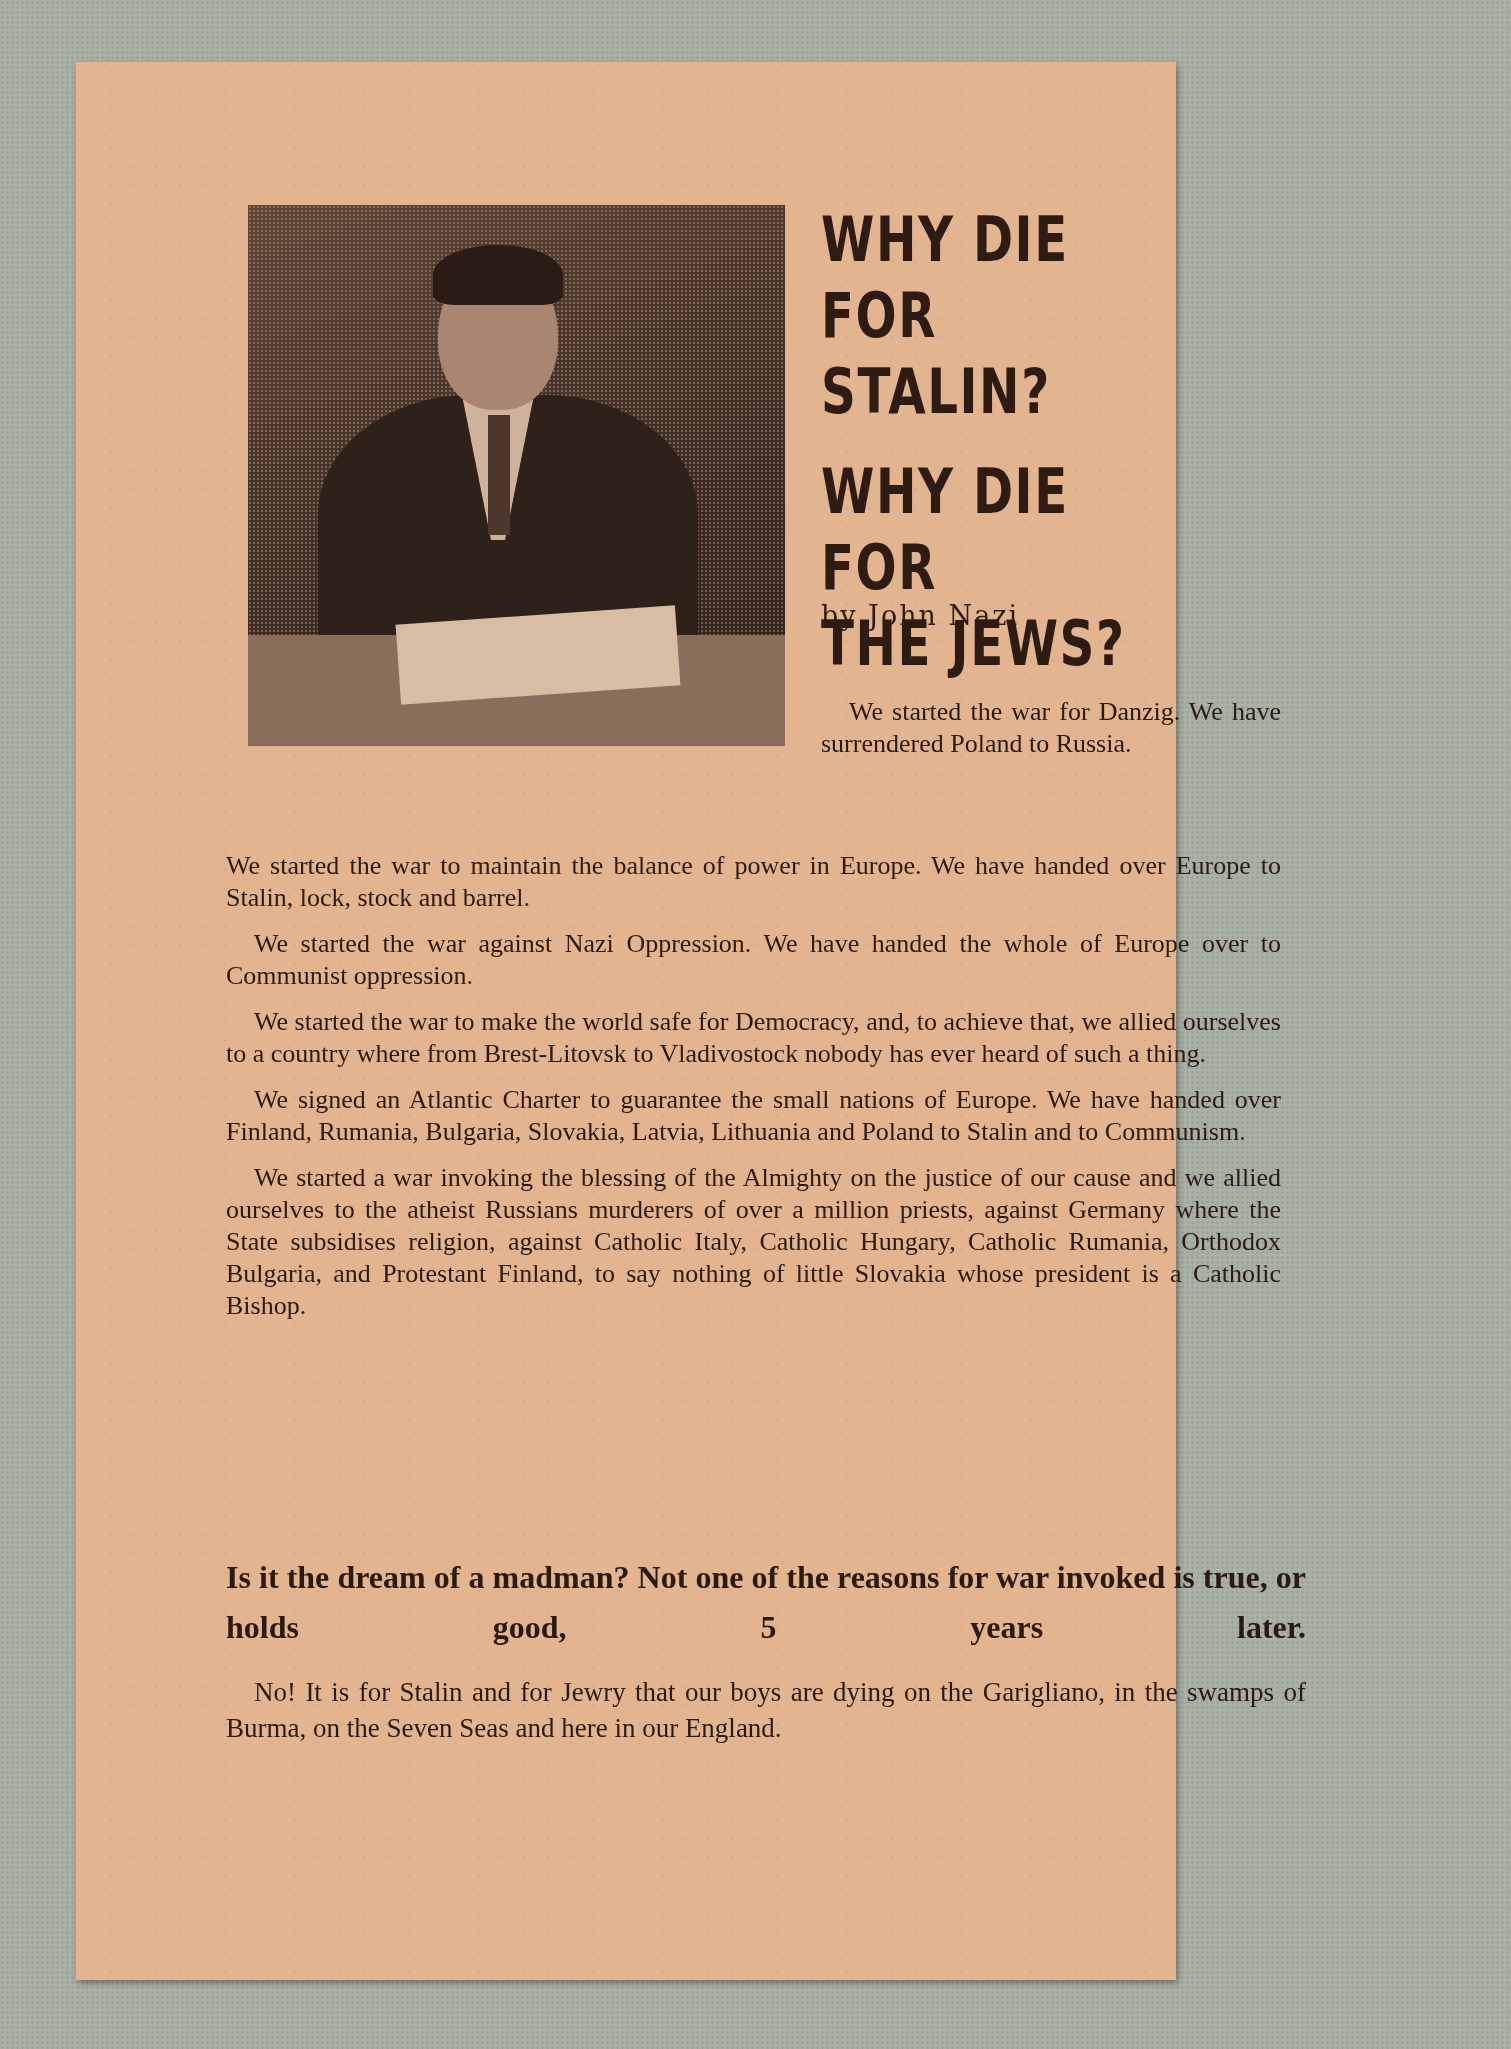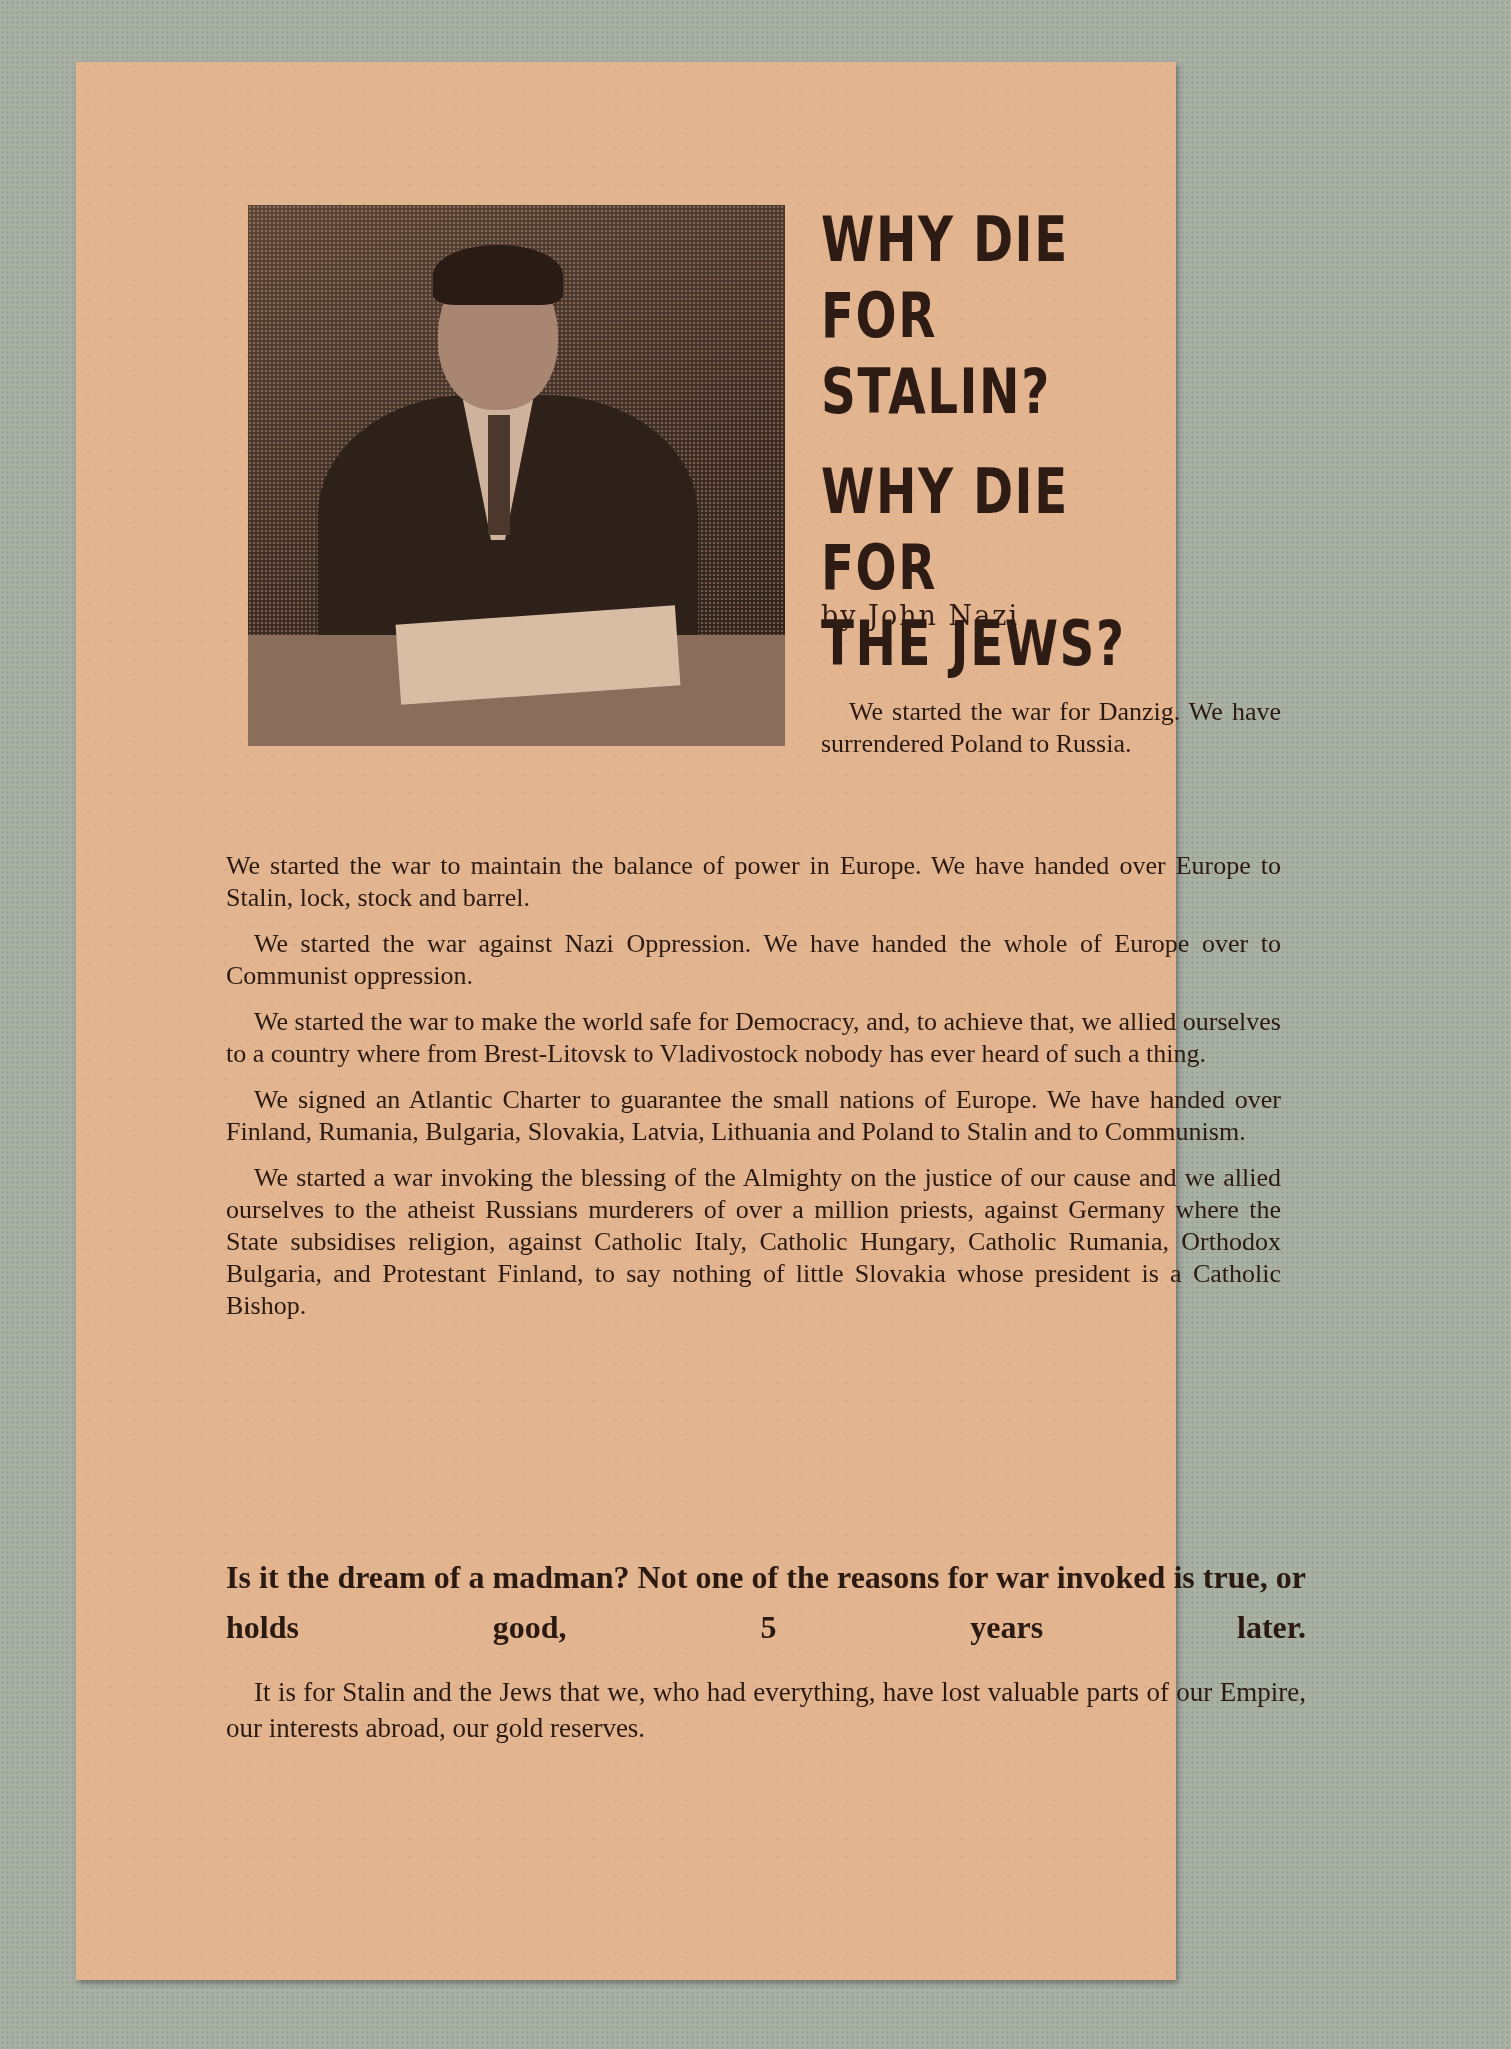--- a/index.html
+++ b/index.html
@@ -101,16 +101,16 @@
     <p class="para" style="text-indent:0;padding-left:0;margin-top:0;font-family:Liberation Serif, serif;">We started the war to maintain the balance of power in Europe. We have handed over Europe to Stalin, lock, stock and barrel.</p>
     <p class="para">We started the war against Nazi Oppression. We have handed the whole of Europe over to Communist oppression.</p>
     <p class="para">We started the war to make the world safe for Democracy, and, to achieve that, we allied ourselves to a country where from Brest-Litovsk to Vladivostock nobody has ever heard of such a thing.</p>
     <p class="para">We signed an Atlantic Charter to guarantee the small nations of Europe. We have handed over Finland, Rumania, Bulgaria, Slovakia, Latvia, Lithuania and Poland to Stalin and to Communism.</p>
     <p class="para">We started a war invoking the blessing of the Almighty on the justice of our cause and we allied ourselves to the atheist Russians murderers of over a million priests, against Germany where the State subsidises religion, against Catholic Italy, Catholic Hungary, Catholic Rumania, Orthodox Bulgaria, and Protestant Finland, to say nothing of little Slovakia whose president is a Catholic Bishop.</p>
   </div>
 
   <div class="conclusion">Is it the dream of a madman? Not one of the reasons for war invoked is true, or holds good, 5 years later.</div>
 
   <div class="body-text closing">
-    <p class="para">It is for Stalin and the Jews that we, who had everything, have lost valuable parts of our Empire, our interests abroad, our gold reserves.</p>
+    <p class="para">No! It is for Stalin and for Jewry that our boys are dying on the Garigliano, in the swamps of Burma, on the Seven Seas and here in our England.</p>
   </div>
 
 </div>
 
 </body></html>

